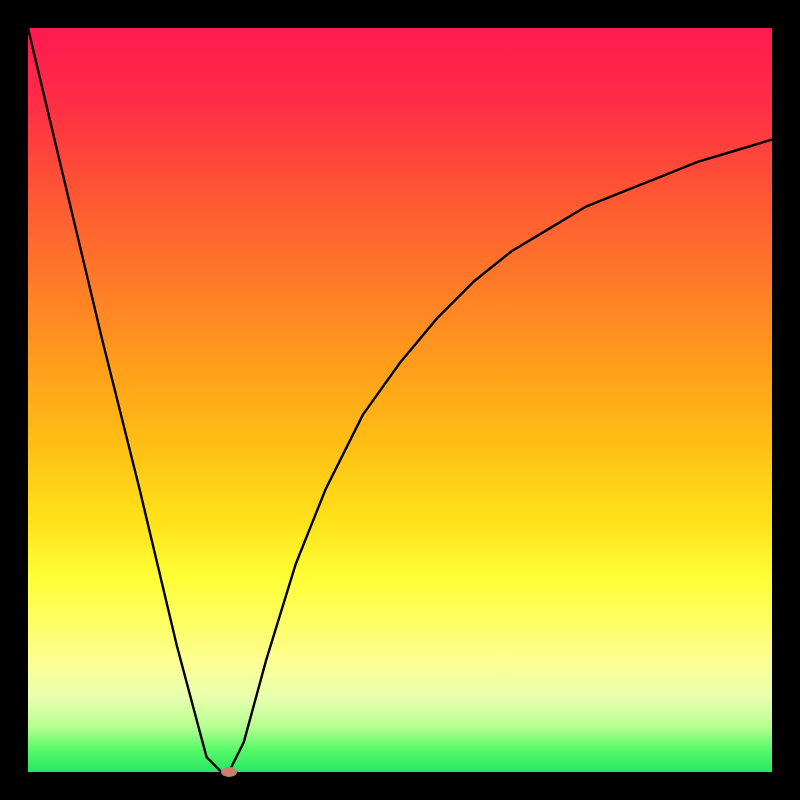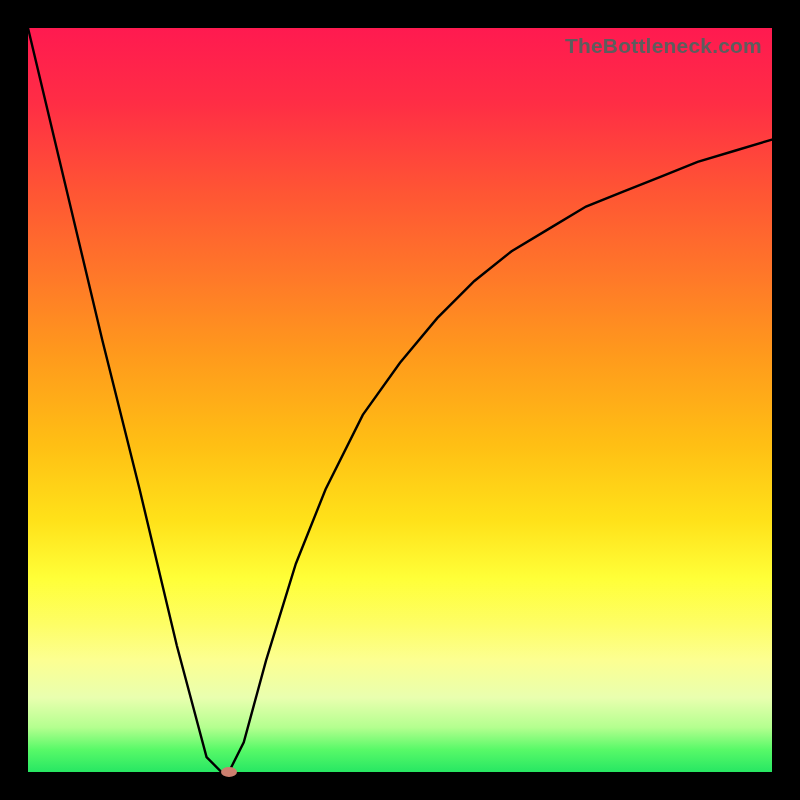--- a/index.html
+++ b/index.html
@@ -59,20 +59,19 @@
     height: 10px;
     border-radius: 50%;
     background: #cc7f6f;
   }
 </style>
 </head>
 <body>
 
 <div class="frame">
   <div class="plot-area">
-    <div class="watermark">TheBottleneck.com</div>
     <svg class="curve" viewBox="0 0 744 744" preserveAspectRatio="none">
       <path id="series-0" fill="none" stroke="#000" stroke-width="2.4" stroke-linecap="round" d="M 0.00 0.00 L 37.20 156.24 L 74.40 312.48 L 111.60 461.28 L 148.80 617.52 L 178.56 729.12 L 193.44 744.00 L 200.88 744.00"></path>
       <path id="series-1" fill="none" stroke="#000" stroke-width="2.4" stroke-linecap="round" d="M 200.88 744.00 L 215.76 714.24 L 238.08 632.40 L 267.84 535.68 L 297.60 461.28 L 334.80 386.88 L 372.00 334.80 L 409.20 290.16 L 446.40 252.96 L 483.60 223.20 L 520.80 200.88 L 558.00 178.56 L 595.20 163.68 L 632.40 148.80 L 669.60 133.92 L 706.80 122.76 L 744.00 111.60"></path>
     </svg>
     <div class="cap-dot" id="cap-dot" style="left: 192.88px; top: 739px; background: rgb(204, 127, 111);"></div>
   </div>
 </div>
 
 </body></html>

